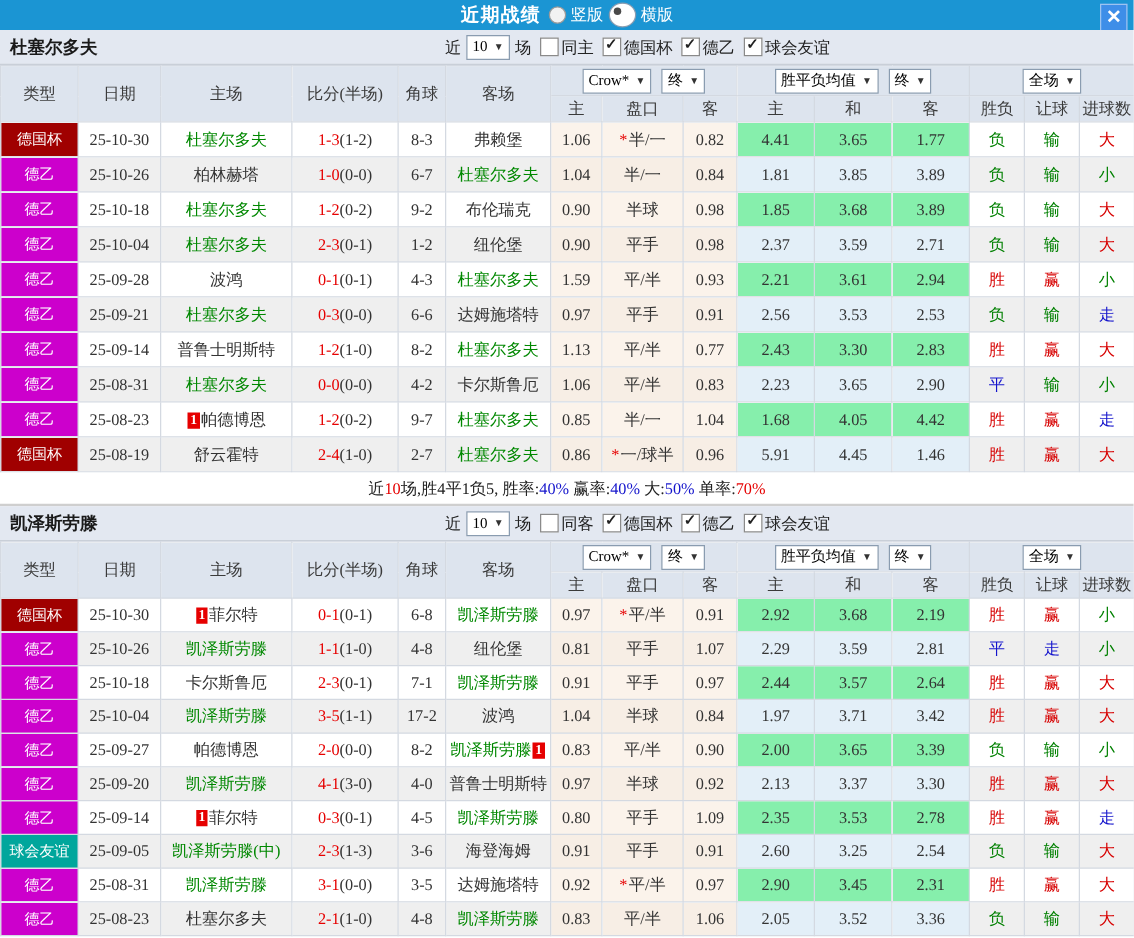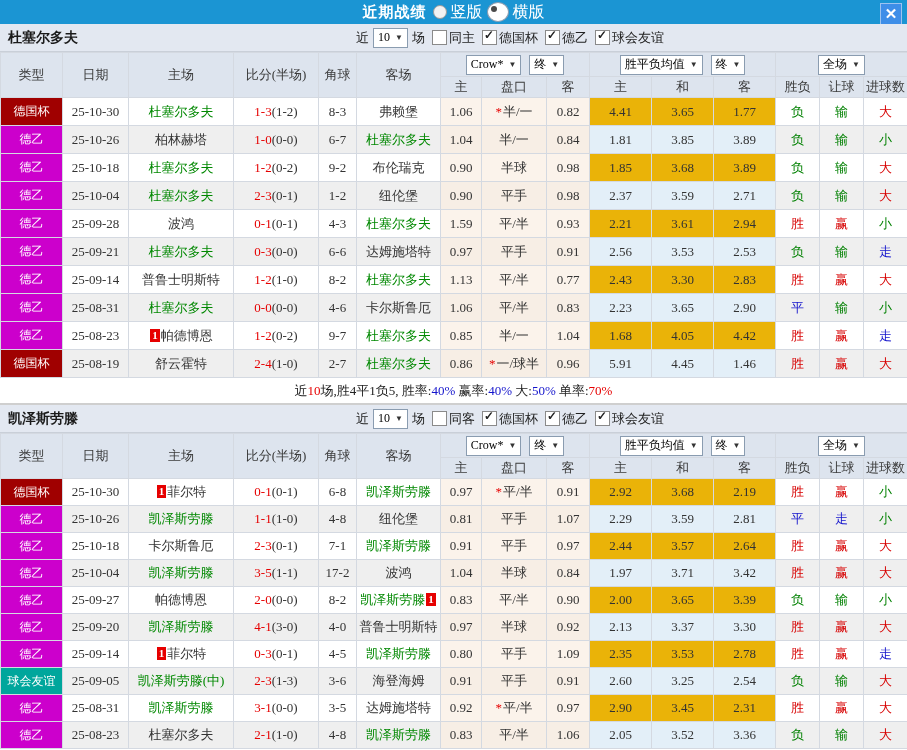--- a/index.html
+++ b/index.html
@@ -3,21 +3,21 @@
 <meta charset="utf-8">
 <style>
   html,body{margin:0;padding:0;}
   body{width:907px;height:750px;overflow:hidden;background:#fff;
        font-family:"Liberation Serif","DejaVu Serif",serif;font-size:13px;color:#333;}
   
   .titlebar{height:24px;background:#1B95D3;position:relative;display:flex;align-items:center;justify-content:center;color:#fff;}
   .title{font-weight:bold;font-size:15px;letter-spacing:1px;}
   .radio{width:12px;height:12px;border-radius:50%;background:#f2f2f2;border:1px solid #9a9a9a;display:inline-block;margin:0 4px 0 6px;position:relative;vertical-align:-2px;}
   .radio.sel::after{content:"";position:absolute;left:3px;top:3px;width:6px;height:6px;border-radius:50%;background:#4a4a4a;}
-  .rlabel{font-size:16px;}
+  .rlabel{font-size:13px;}
   .close-btn{position:absolute;right:5px;top:3px;width:22px;height:22px;background:#3E8EE8;border:1px solid #9CC3F0;color:#fff;font-size:15px;line-height:20px;text-align:center;font-weight:bold;cursor:pointer;box-sizing:border-box;}
   
   .sec-head{height:27px;background:#E3E8F1;position:relative;display:flex;align-items:center;border-bottom:1px solid #C9CFD8;}
   .team-name{font-weight:bold;font-size:14px;color:#1a1a1a;margin-left:8px;}
   .filters{position:absolute;left:356px;display:flex;align-items:center;font-size:13px;color:#222;white-space:nowrap;}
   .sel{display:inline-flex;align-items:center;background:#fff;border:1px solid #8A9CB0;padding:0 4px;height:18px;font-size:12px;color:#000;margin:0 4px;cursor:pointer;}
   .sel .arr{margin-left:5px;font-size:8px;color:#333;}
   .cb{width:13px;height:13px;border:1px solid #8a8a8a;background:#fff;display:inline-block;margin:0 2px 0 7px;position:relative;vertical-align:-2px;cursor:pointer;}
   .cb.on::after{content:"\2713";position:absolute;left:1px;top:-3px;font-size:12px;font-weight:bold;color:#222;}
   
@@ -26,21 +26,21 @@
   thead th{background:#DDE4EE;font-weight:normal;color:#3A3A3A;font-size:13px;}
   thead tr.h1 th{height:23px;}
   thead tr.h2 th{height:20px;}
   #tbl0 tbody tr{height:28px;}
   #tbl1 tbody tr{height:27px;}
   td.lg{color:#fff;font-size:12px;}
   .lg-cup{background:#A00000;}
   .lg-l2{background:#CC00CC;}
   .lg-fr{background:#00A69C;}
   td.cream{background:#FBF3EB;}
-  td.blue{background:#eab308;}
+  td.blue{background:#86efac;}
   tbody tr:nth-child(even) td.plain{background:#EFEFEF;}
   tbody tr:nth-child(even) td.cream{background:#F7EEE5;}
   tbody tr:nth-child(even) td.blue{background:#E3EFF8;}
   .tg{color:#008800;}
   .ft{color:#E60000;}
   .ht{color:#333;}
   .star{color:#E60000;margin-right:1px;}
   .bdg{display:inline-block;background:#E60000;color:#fff;font-size:11px;line-height:13px;padding:0 2px;font-weight:bold;margin:0 1px;vertical-align:1px;}
   td.r{color:#D70000;}
   td.g{color:#008000;}
@@ -263,21 +263,21 @@
         <td class="blue">2.83</td>
         <td class="plain r">胜</td>
         <td class="plain r">赢</td>
         <td class="plain r">大</td>
       </tr>
       <tr>
         <td class="lg lg-l2">德乙</td>
         <td class="plain">25-08-31</td>
         <td class="plain"><span class="tg">杜塞尔多夫</span></td>
         <td class="plain"><span class="ft">0-0</span><span class="ht">(0-0)</span></td>
-        <td class="plain">4-6</td>
+        <td class="plain">4-2</td>
         <td class="plain"><span>卡尔斯鲁厄</span></td>
         <td class="cream">1.06</td>
         <td class="cream"><span>平/半</span></td>
         <td class="cream">0.83</td>
         <td class="blue">2.23</td>
         <td class="blue">3.65</td>
         <td class="blue">2.90</td>
         <td class="plain b">平</td>
         <td class="plain g">输</td>
         <td class="plain g">小</td>

